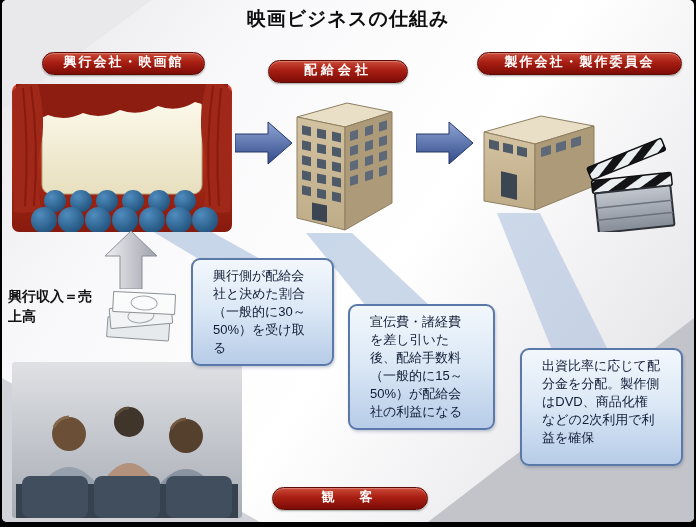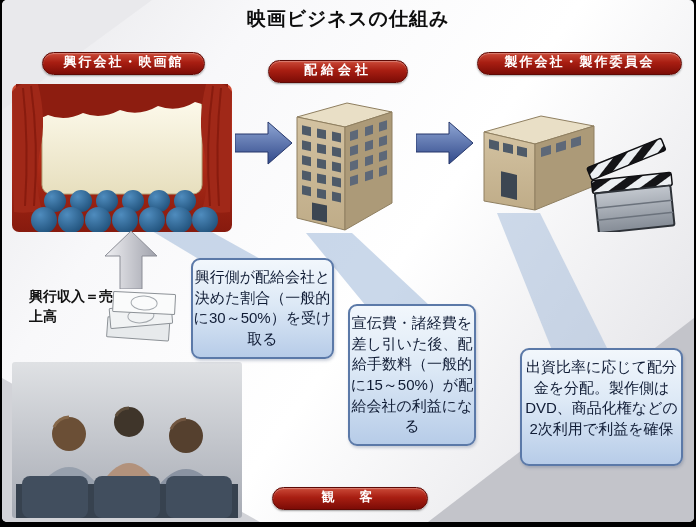--- a/index.html
+++ b/index.html
@@ -7,25 +7,25 @@
   body { background:#000; font-family:"Liberation Sans","DejaVu Sans",sans-serif; position:relative; overflow:hidden; }
   .page { position:absolute; left:2px; top:0; width:692px; height:522px; border-radius:5px; overflow:hidden;
     background:linear-gradient(125deg,#e7e7ea 0%,#f8f8fa 25%,#ffffff 55%,#dddde2 100%); }
   .abs { position:absolute; }
   .title { left:0; right:0; top:6px; text-align:center; font-size:19px; font-weight:bold; color:#0d0d0d;
     letter-spacing:1px; z-index:6; }
   .pill { display:flex; align-items:flex-start; justify-content:center; border-radius:12px;
     background:linear-gradient(180deg,#cb4a38 0%,#a81e12 45%,#7c0c06 100%);
     border:1px solid #5e0a05; color:#fff; font-weight:bold; font-size:13px; letter-spacing:2px; z-index:6;
     box-shadow:0 1px 2px rgba(0,0,0,0.35), inset 0 1px 1px rgba(255,255,255,0.30); }
-  .callout { border:2px solid #5b79a8; border-radius:9px; padding:7px 0;
+  .callout { border:2px solid #5b79a8; border-radius:9px; padding:7px 20px;
     background:linear-gradient(180deg,#f2f7fc 0%,#dde9f6 45%,#b7cce8 100%);
-    color:#101c35; font-size:15px; line-height:1.38; font-weight:500; z-index:5;
-    box-shadow:1px 2px 3px rgba(60,80,120,0.25);text-align:center; }
-  .revenue { font-size:14px; font-weight:bold; color:#111; line-height:1.45; z-index:4;margin-left:21px; }
+    color:#101c35; font-size:13px; line-height:1.38; font-weight:500; z-index:5;
+    box-shadow:1px 2px 3px rgba(60,80,120,0.25); }
+  .revenue { font-size:14px; font-weight:bold; color:#111; line-height:1.45; z-index:4; }
   .z2 { z-index:2; } .z3 { z-index:3; }
   svg { display:block; }
 </style>
 </head>
 <body>
 
 <div class="page">
 
   <svg class="abs" style="left:0;top:0;width:692px;height:522px;z-index:1" viewBox="0 0 692 522">
     <polygon points="0,0 150,0 0,110" fill="#e9e9ec"></polygon>
@@ -239,21 +239,21 @@
       <g transform="rotate(3 45 18)">
         <rect x="14" y="6" width="62" height="20" rx="1" fill="#fafbfb" stroke="#8d9297"></rect>
         <ellipse cx="45" cy="16" rx="13" ry="7" fill="none" stroke="#a3a8ad"></ellipse>
       </g>
     </svg>
   </div>
 
   <div class="abs revenue" style="left:6px;top:286px;width:90px">興行収入＝売上高</div>
 
   <div class="abs callout" style="left:189px;top:258px;width:143px;min-height:92px">興行側が配給会社と決めた割合（一般的に30～50%）を受け取る</div>
-  <div class="abs callout" style="left:346px;top:304px;width:128px;min-height:126px">宣伝費・諸経費を差し引いた後、配給手数料（一般的に15～50%）が配給会社の利益になる</div>
+  <div class="abs callout" style="left:346px;top:304px;width:147px;min-height:126px">宣伝費・諸経費を差し引いた後、配給手数料（一般的に15～50%）が配給会社の利益になる</div>
   <div class="abs callout" style="left:518px;top:348px;width:163px;min-height:118px">出資比率に応じて配分金を分配。製作側はDVD、商品化権などの2次利用で利益を確保</div>
 
   <div class="abs z3" style="left:10px;top:362px">
     <svg width="230" height="156" viewBox="0 0 230 156">
       <defs>
           <linearGradient id="aud-bg" x1="0" y1="0" x2="0" y2="1">
         <stop offset="0" stop-color="#dfe1e4"></stop>
             <stop offset="1" stop-color="#a7abb4"></stop>
           </linearGradient>
         </defs>

